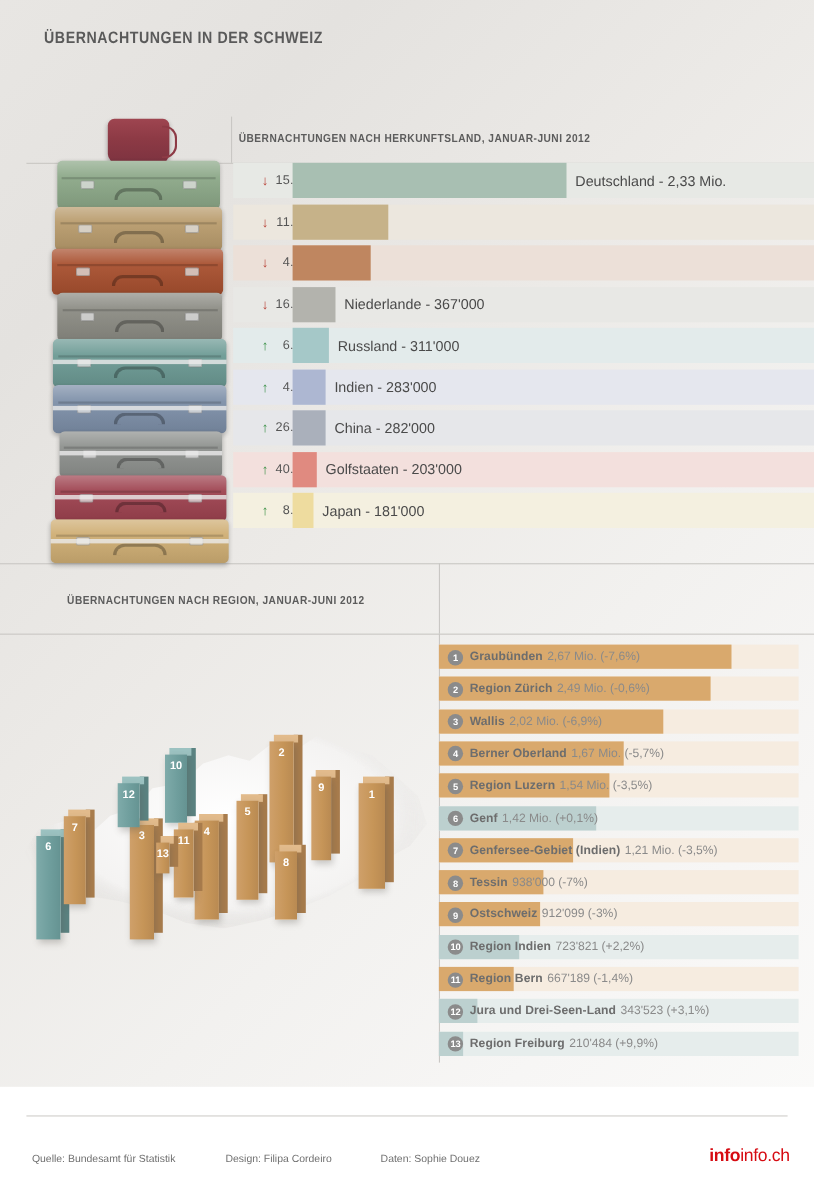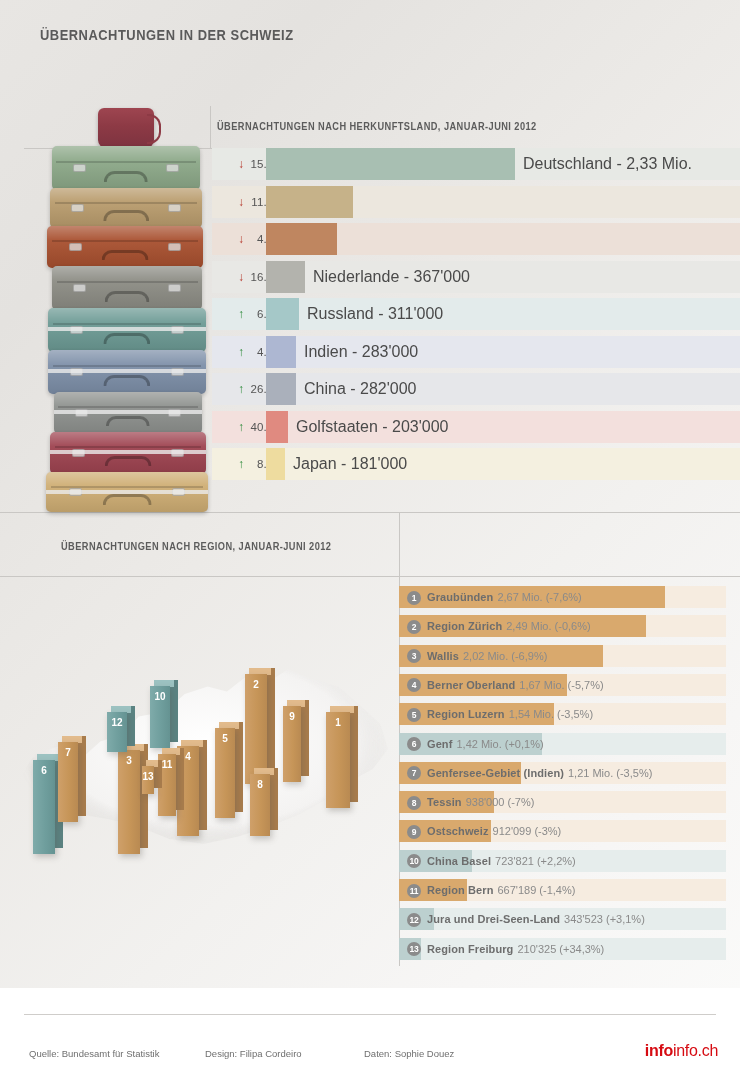--- a/index.html
+++ b/index.html
@@ -38,21 +38,21 @@
     display:flex; align-items:center; justify-content:flex-end;
     font-size:11.5px; color:#555; letter-spacing:.2px;
   }
   .crow .arrow { position:absolute; left:26px; top:0; height:32px;
     display:flex; align-items:center; font-size:12px; font-weight:bold; }
   .arrow.down { color:#b63a2e; }
   .arrow.up   { color:#2f8b3c; }
   .crow .cbar { position:absolute; left:54px; top:0; height:32px; }
   .crow .clabel {
     position:absolute; top:0; height:32px; display:flex; align-items:center;
-    font-size:16px; color:#4a4a4a; white-space:nowrap; padding-left:8px;
+    font-size:13px; color:#4a4a4a; white-space:nowrap; padding-left:8px;
   }
 
   
   #cases { position:absolute; left:42px; top:108px; width:168px; height:392px; }
   .case {
     position:absolute; border-radius:5px;
     box-shadow:0 2px 4px rgba(0,0,0,.22);
     background-image:linear-gradient(to bottom, rgba(255,255,255,.30), rgba(255,255,255,.05) 34%, rgba(0,0,0,.10));
   }
   .case .lid { position:absolute; left:3%; right:3%; top:34%; height:2px;
@@ -115,21 +115,21 @@
   .rrow .txt {
     position:absolute; left:28px; top:0; height:22px; display:flex; align-items:center;
     font-size:11px; color:#6a6a6a; white-space:nowrap;
   }
   .rrow .txt b { color:#6d6d6d; font-weight:bold; letter-spacing:.1px; }
   .rrow .txt span.val { font-weight:normal; color:#8a8a8a; padding-left:4px; }
 
   
   #footer-line { position:absolute; left:24px; top:1014px; width:692px; height:1px; background:#cfcdca; }
   .credit { position:absolute; top:1048px; font-size:9.5px; color:#6f6f6f; }
-  #cr1 { left:29px; } #cr2 { left:205px; } #cr3 { left:364px; }
+  #cr1 { left:29px; } #cr2 { left:205px; } #cr3 { left:346px; }
   #logo { position:absolute; right:22px; top:1042px; font-size:16px; font-weight:bold;
     color:#d60b12; letter-spacing:-.3px; font-family:"Liberation Sans", sans-serif; }
   #logo .lite { font-weight:normal; }
   #footer-band { position:absolute; left:0; top:988px; width:740px; height:84px; background:#ffffff; }
 </style>
 </head>
 <body>
 
 <div id="stage">
 
@@ -422,21 +422,21 @@
         <div class="txt">
           <b>Ostschweiz</b>
           <span class="val">912'099 (-3%)</span>
         </div>
       </div>
       <div class="rrow" style="top: 263.7px;">
         <div class="track" style="background: rgb(230, 237, 236);"></div>
         <div class="fill" style="width: 73px; background: rgb(188, 208, 207);"></div>
         <div class="badge">10</div>
         <div class="txt">
-          <b>China Basel</b>
+          <b>Region Indien</b>
           <span class="val">723'821 (+2,2%)</span>
         </div>
       </div>
       <div class="rrow" style="top: 293px;">
         <div class="track" style="background: rgb(246, 236, 224);"></div>
         <div class="fill" style="width: 68px; background: rgb(217, 169, 109);"></div>
         <div class="badge">11</div>
         <div class="txt">
           <b>Region Bern</b>
           <span class="val">667'189 (-1,4%)</span>
@@ -450,21 +450,21 @@
           <b>Jura und Drei-Seen-Land</b>
           <span class="val">343'523 (+3,1%)</span>
         </div>
       </div>
       <div class="rrow" style="top: 351.6px;">
         <div class="track" style="background: rgb(230, 237, 236);"></div>
         <div class="fill" style="width: 22px; background: rgb(188, 208, 207);"></div>
         <div class="badge">13</div>
         <div class="txt">
           <b>Region Freiburg</b>
-          <span class="val">210'325 (+34,3%)</span>
+          <span class="val">210'484 (+9,9%)</span>
         </div>
       </div>
     </div>
 
   <div id="footer-band"></div>
   <div id="footer-line"></div>
   <div class="credit" id="cr1">Quelle: Bundesamt für Statistik</div>
   <div class="credit" id="cr2">Design: Filipa Cordeiro</div>
   <div class="credit" id="cr3">Daten: Sophie Douez</div>
   <div id="logo"><span>info</span><span class="lite">info.ch</span></div>

